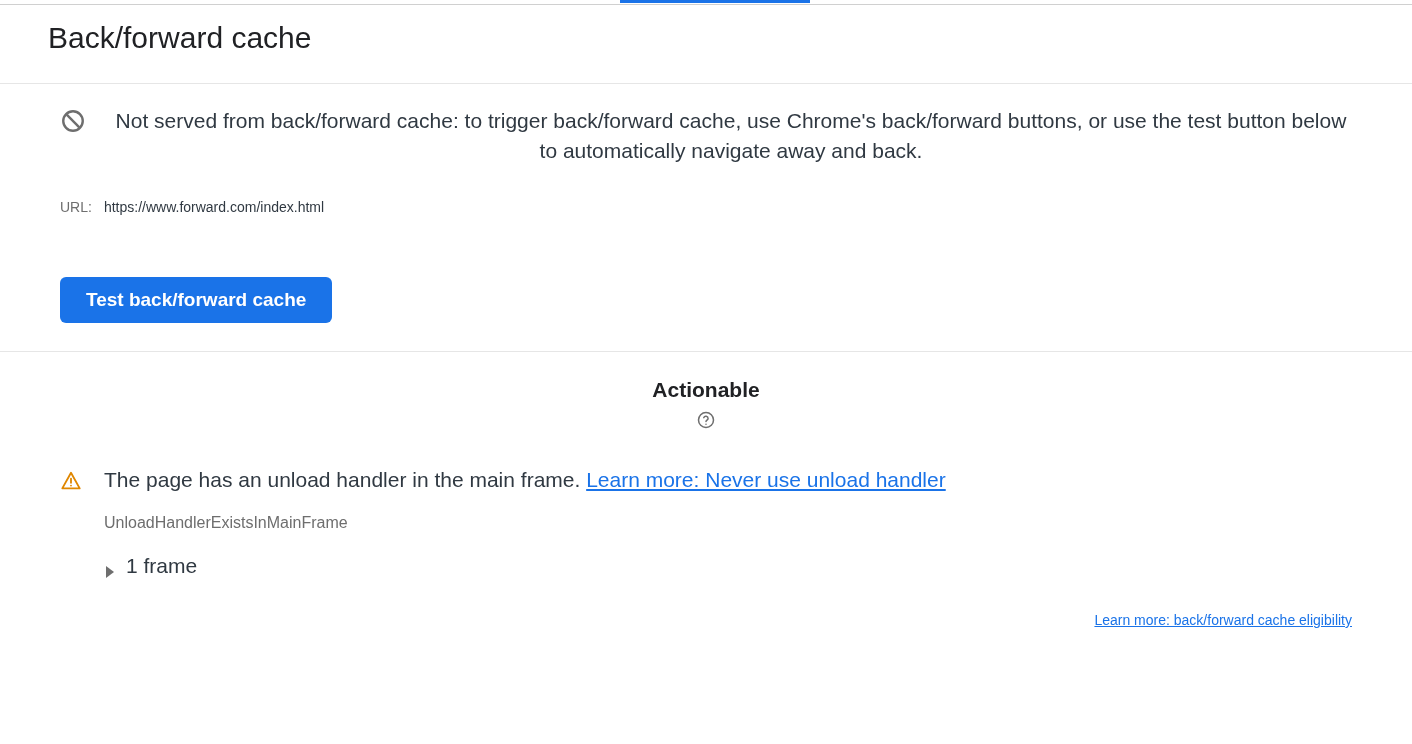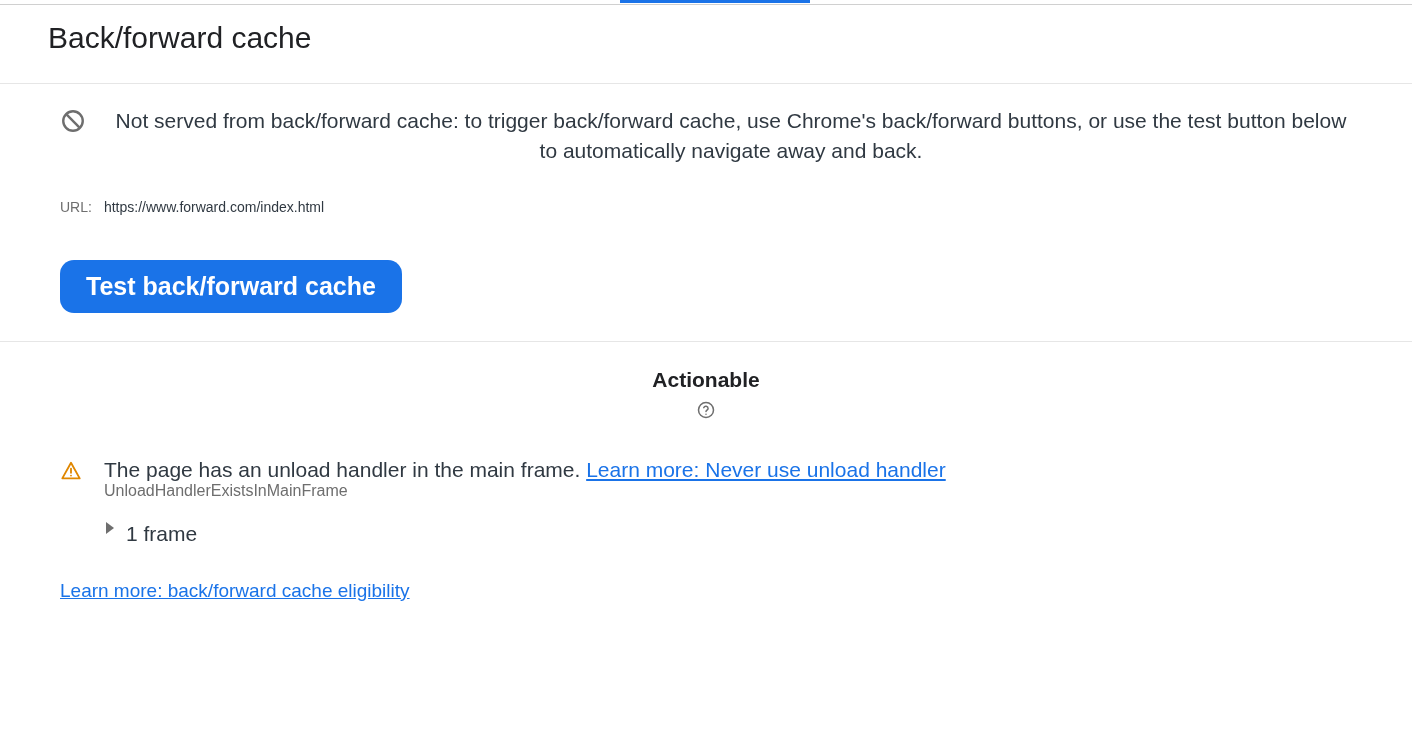--- a/index.html
+++ b/index.html
@@ -80,27 +80,27 @@
       width: 0;
       height: 0;
       border-left: 8px solid #6e6e6e;
       border-top: 6px solid transparent;
       border-bottom: 6px solid transparent;
       margin: 0 4px 0 2px;
       vertical-align: middle;
       cursor: pointer;
     }
     .test-button {
-      margin-top: 27px;
+      margin-top: 44px;
       background: #1a73e8;
       color: #fff;
       border: none;
-      border-radius: 14px;
+      border-radius: 6px;
       padding: 12px 26px;
-      font-size: 25px;
+      font-size: 19px;
       font-weight: 600;
       cursor: pointer;
     }
     .section {
       padding: 26px 60px 30px 60px;
     }
     .section-title {
       display: flex;
       align-items: center;
       gap: 8px;
@@ -112,20 +112,21 @@
     }
     .help-icon {
       width: 20px;
       height: 20px;
       cursor: pointer;
     }
     .issue-row {
       display: flex;
       align-items: flex-start;
       gap: 22px;
+      margin-bottom: 22px;
     }
     .warn-icon {
       flex-shrink: 0;
       width: 22px;
       height: 22px;
       margin-top: 2px;
     }
     .issue-text {
       font-size: 21px;
       color: #303942;
@@ -137,28 +138,29 @@
     }
     .issue-sub {
       margin-left: 44px;
       color: #6e6e6e;
       font-size: 16px;
       margin-bottom: 22px;
     }
     .frame-count-row {
       margin-left: 44px;
       display: flex;
-      align-items: flex-start;
+      align-items: flex-end;
       gap: 8px;
       font-size: 21px;
       color: #303942;
       margin-bottom: 34px;
     }
     .bottom-link {
-      font-size: 19px;
+      font-size: 14px;
+      text-align: right;
     }
   </style>
 </head>
 <body>
 
 <div class="top-tab-indicator"></div>
 
 <div class="panel">
 
   <div class="header">

